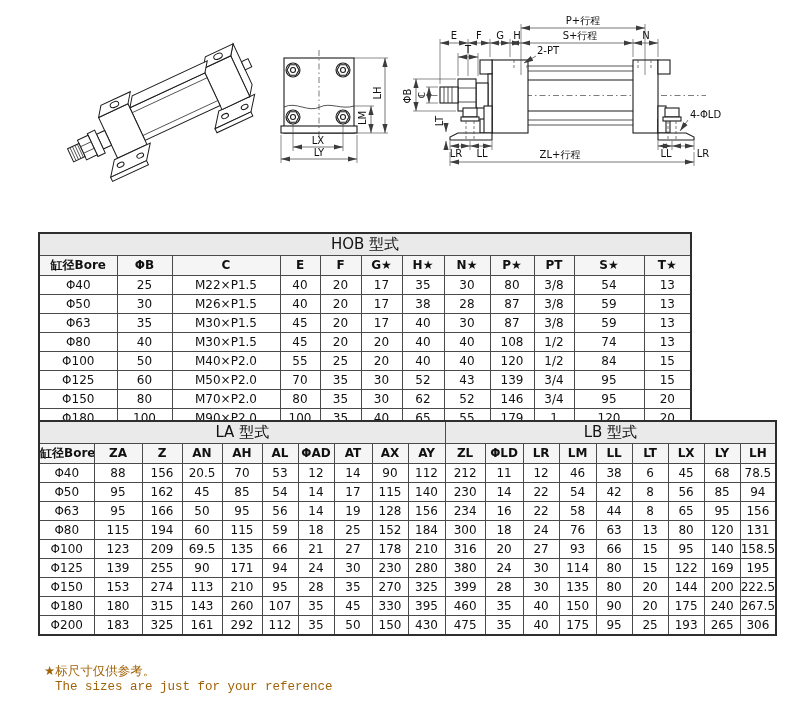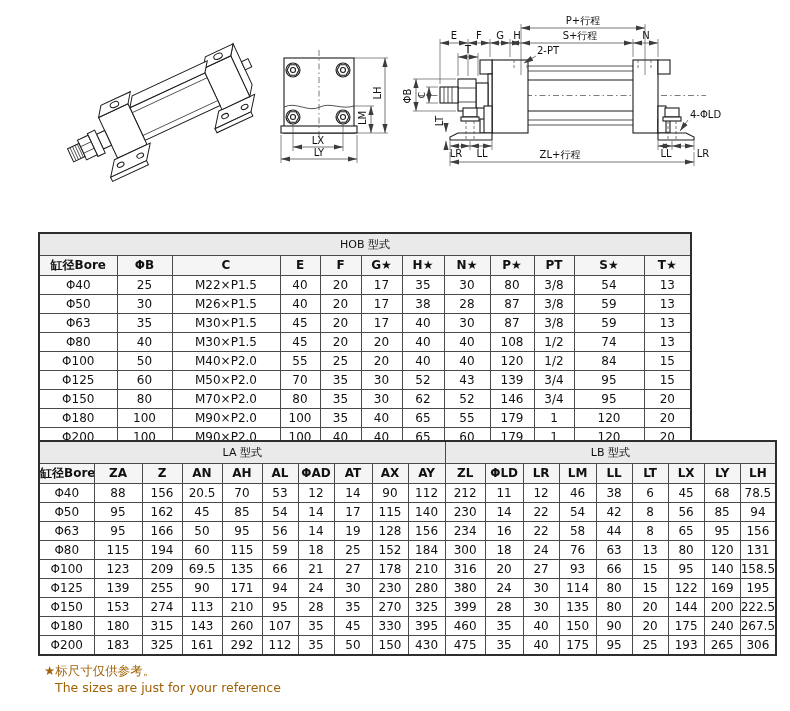--- a/index.html
+++ b/index.html
@@ -14,25 +14,25 @@
   .dash{stroke:#444;stroke-width:.7;fill:none;stroke-dasharray:6 3 1.5 3;}
   .dash2{stroke:#444;stroke-width:.7;fill:none;stroke-dasharray:3 2;}
   .ext{stroke:#3c3c3c;stroke-width:.6;fill:none;}
   .dim{stroke:#3c3c3c;stroke-width:.7;fill:none;marker-start:url(#arr);marker-end:url(#arr);}
   .ldr{stroke:#3c3c3c;stroke-width:.7;fill:none;marker-end:url(#arr);}
   table{border-collapse:collapse;table-layout:fixed;position:absolute;background:#fff;
         border:2px solid #2e2e2e;}
   th,td{border:1px solid #4a4a4a;text-align:center;vertical-align:middle;padding:0;
         font-size:12px;font-weight:400;white-space:nowrap;overflow:hidden;height:18px;line-height:18px;}
   .t1{left:38px;top:232px;width:652px;}
-  .t2{left:38px;top:440px;width:737px;}
-  tr.title-row th{background:#eaeaea;font-size:11px;height:21px;line-height:21px;}
+  .t2{left:38px;top:420px;width:737px;}
+  tr.title-row th{background:#eaeaea;font-size:15px;height:21px;line-height:21px;}
   tr.head-row th{background:#f5f5f5;height:19px;line-height:19px;font-weight:bold;}
   .footnote{position:absolute;left:44px;top:662px;font-size:12.5px;line-height:17px;color:#a16207;}
-  .footnote .en{padding-left:11px;}
+  .footnote .en{padding-left:11px;font-family:Liberation Mono, monospace;}
 </style>
 </head>
 <body>
 
 <div class="page">
 
   <svg width="790" height="230" viewBox="0 0 790 230">
     <defs>
       <marker id="arr" markerWidth="10" markerHeight="8" refX="9.3" refY="4" orient="auto-start-reverse" markerUnits="userSpaceOnUse">
         <path d="M9.3,4 L0,1.3 L0,6.7 Z" fill="#3c3c3c"></path>

